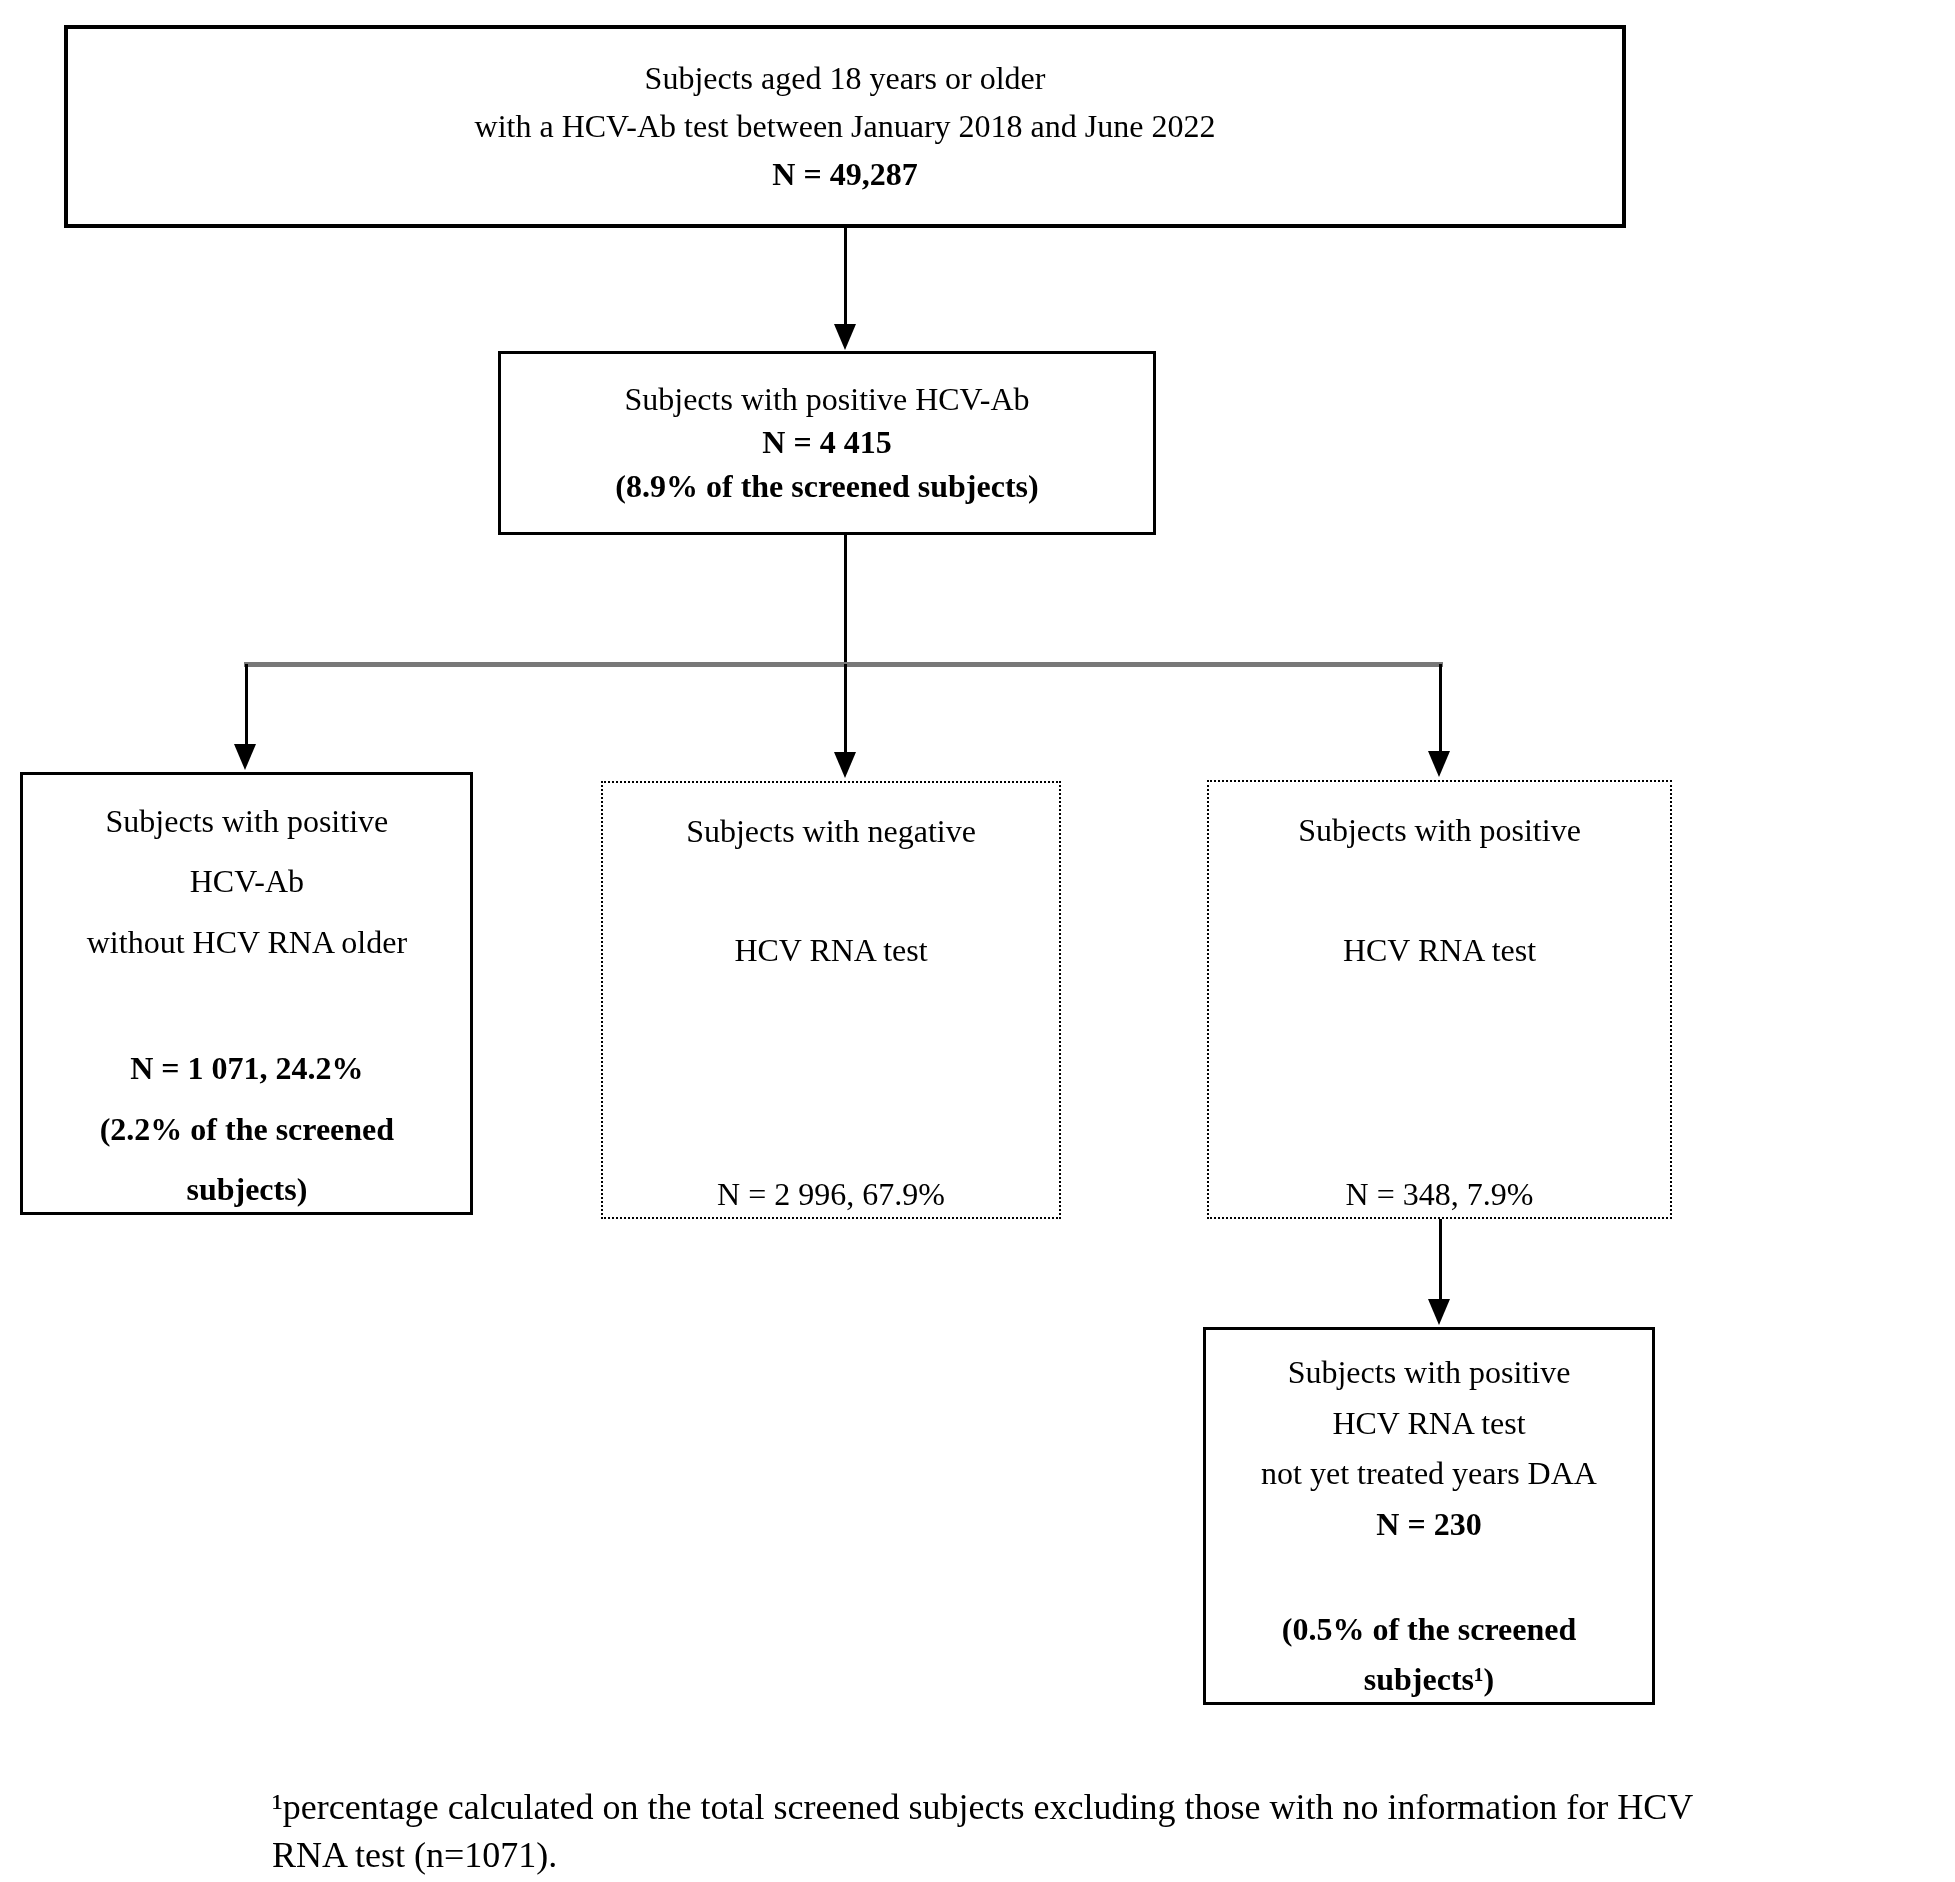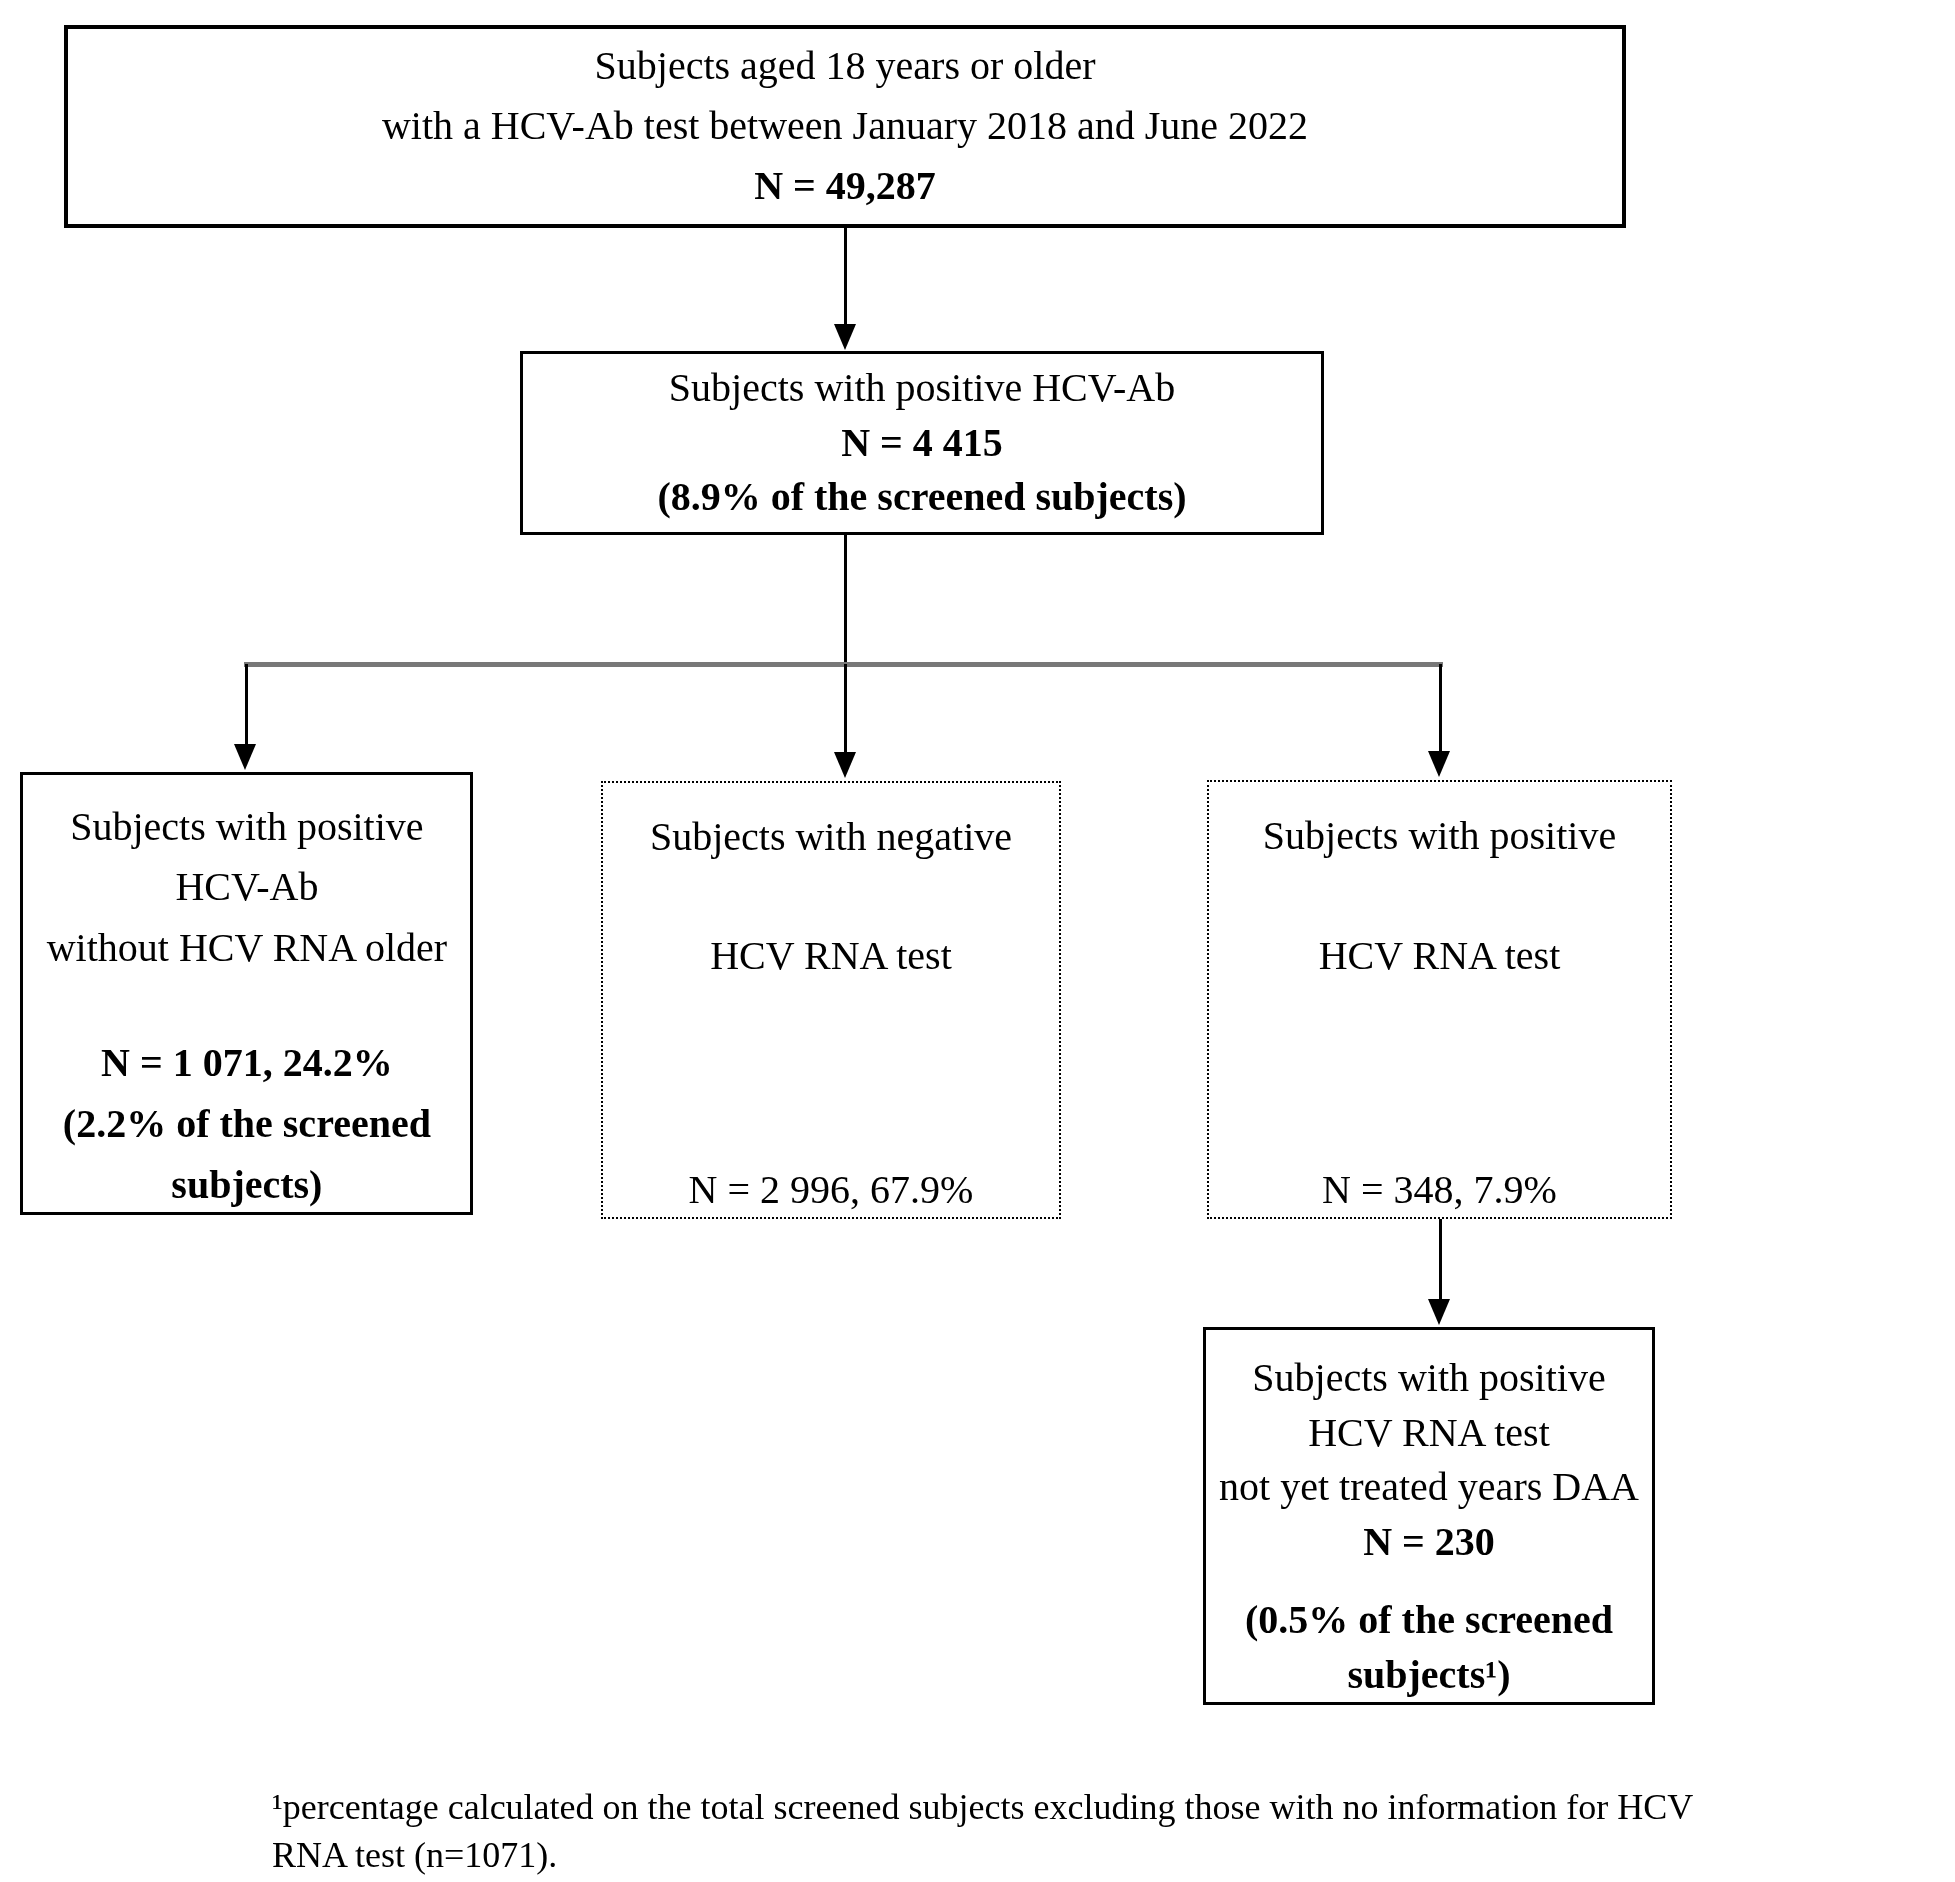--- a/index.html
+++ b/index.html
@@ -23,21 +23,21 @@
     display: flex;
     flex-direction: column;
     align-items: center;
     text-align: center;
     justify-content: space-between;
   }
   .solid  { border: 3.6px solid #000000; }
   .thick  { border: 4.6px solid #000000; }
   .dotted { border: 2.6px dotted #000000; }
   .line {
-    font-size: 40px;
+    font-size: 32px;
     line-height: 1.36;
     white-space: nowrap;
   }
   .b { font-weight: bold; }
   .blank { height: 48px; }
   
   .vline {
     position: absolute;
     width: 2.6px;
     background: #000000;
@@ -55,21 +55,21 @@
     border-right: 11.7px solid transparent;
     border-top: 26.5px solid #000000;
   }
   
   #box-screened {
     left: 64px; top: 24.5px; width: 1562px; height: 203px;
     justify-content: center;
   }
   #box-screened .line { line-height: 1.5; }
   #box-positive-ab {
-    left: 520px; top: 351px; width: 804px; height: 184px;
+    left: 498px; top: 351px; width: 658px; height: 184px;
     justify-content: center;
   }
   #box-no-rna {
     left: 20.4px; top: 772px; width: 453px; height: 443px;
     padding-top: 24.5px;
   }
   #box-negative-rna {
     left: 601px; top: 781px; width: 460px; height: 438px;
     padding-top: 26.5px;
   }

